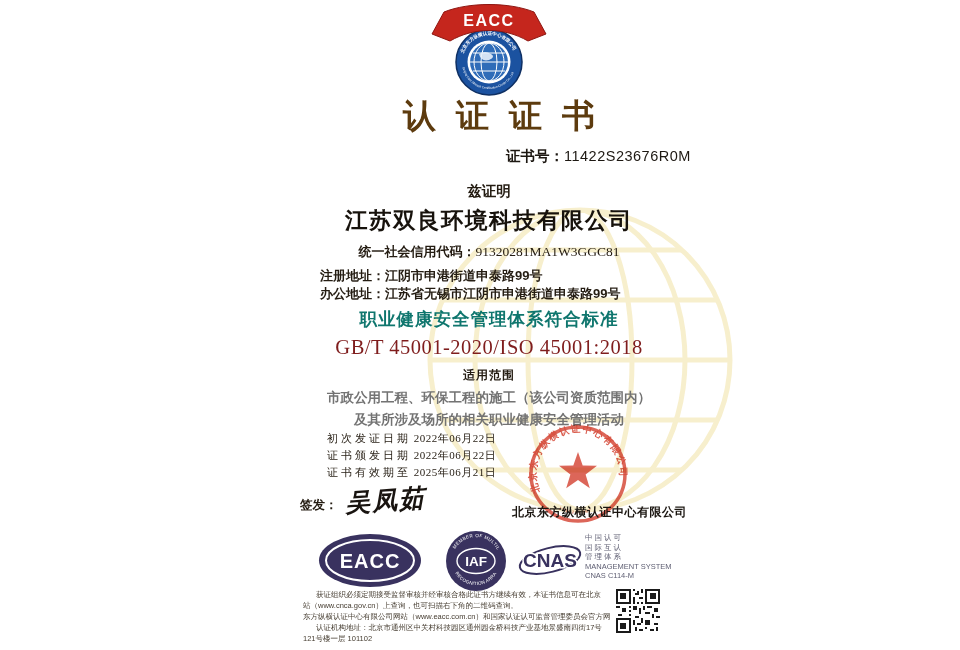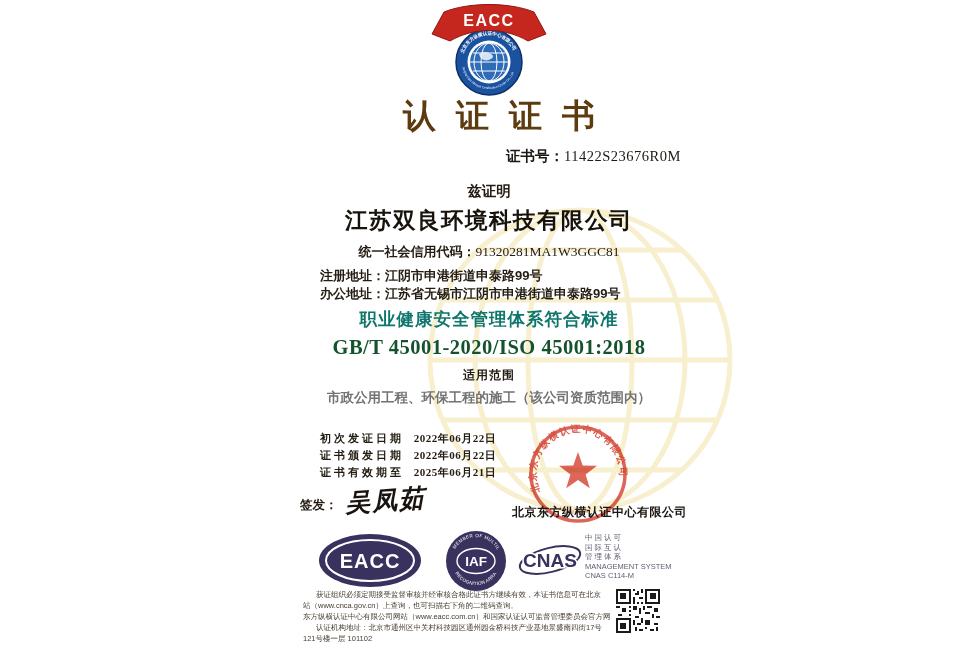--- a/index.html
+++ b/index.html
@@ -12,34 +12,34 @@
   
   #watermark{left:398px;top:188px;opacity:.55;pointer-events:none;}
   
   #emblem{left:424px;top:4px;}
   
   .title{top:94px;font-family:"Liberation Serif",serif;font-weight:700;
          font-size:33px;color:#5d3b0e;letter-spacing:20px;padding-left:20px;}
   
   .certno{left:506px;top:147px;font-size:14.5px;color:#1d1812;}
   .certno .lbl{font-weight:700;}
-  .certno .val{font-family:Liberation Serif, serif;letter-spacing:.5px;}
+  .certno .val{font-family:Liberation Sans, sans-serif;letter-spacing:.5px;}
   .certify{top:182px;font-size:14.5px;font-weight:700;}
   .company{top:205px;font-size:22.5px;font-weight:700;letter-spacing:1.5px;color:#17120c;}
   .credit{top:243px;font-size:13px;}
   .credit .lbl{font-weight:700;}
   .credit .val{font-family:"Liberation Serif",serif;font-size:13.5px;}
   .addrs{left:320px;top:267px;font-size:13px;font-weight:700;line-height:17.5px;text-align:left;}
   .system{top:307px;font-size:17.5px;font-weight:700;letter-spacing:1px;color:#0f766e;}
-  .standard{top:336px;font-family:"Liberation Serif",serif;font-size:20.5px;color:#14532d;letter-spacing:.5px;font-weight:bold;}
+  .standard{top:336px;font-family:"Liberation Serif",serif;font-size:20.5px;color:#7f1d1d;letter-spacing:.5px;}
   .scopelbl{top:367px;font-size:12px;font-weight:700;letter-spacing:1px;}
   .scope{top:387px;font-size:13.5px;font-weight:700;line-height:22px;color:#737373;}
   
-  .dates{left:313px;top:430px;font-size:11px;font-weight:700;line-height:17px;
-         font-family:"Liberation Serif",serif;text-align:center;}
+  .dates{left:313px;top:430px;font-size:11px;font-weight:400;line-height:17px;
+         font-family:"Liberation Serif",serif;text-align:right;}
   .dates .dlabel{display:inline-block;width:98px;letter-spacing:3px;}
   .dates .dval{letter-spacing:.5px;}
   
   #stamp{left:498px;top:420px;mix-blend-mode:multiply;opacity:.92;}
   .issuer{left:512px;top:504px;font-size:12px;font-weight:700;color:#1a1510;
           font-family:"Liberation Serif",serif;letter-spacing:.5px;}
   .sign{left:300px;top:497px;font-size:12.5px;font-weight:700;}
   .signname{left:345px;top:484px;font-size:25px;font-weight:700;font-style:italic;
             font-family:"Liberation Serif",serif;transform:rotate(-4deg);color:#191410;letter-spacing:2px;}
   
@@ -129,20 +129,21 @@
   <div>
     <span>办公地址：</span><span>江苏省无锡市江阴市申港街道申泰路99号</span>
   </div>
 </div>
 
 <div class="c system">职业健康安全管理体系符合标准</div>
 <div class="c standard">GB/T 45001-2020/ISO 45001:2018</div>
 <div class="c scopelbl">适用范围</div>
 <div class="c scope">
   <div>市政公用工程、环保工程的施工（该公司资质范围内）</div>
+  <div>及其所涉及场所的相关职业健康安全管理活动</div>
 </div>
 
 <div class="abs dates">
   <div>
     <span class="dlabel">初次发证日期</span>
     <span class="dval">2022年06月22日</span>
   </div>
   <div>
     <span class="dlabel">证书颁发日期</span>
     <span class="dval">2022年06月22日</span>

